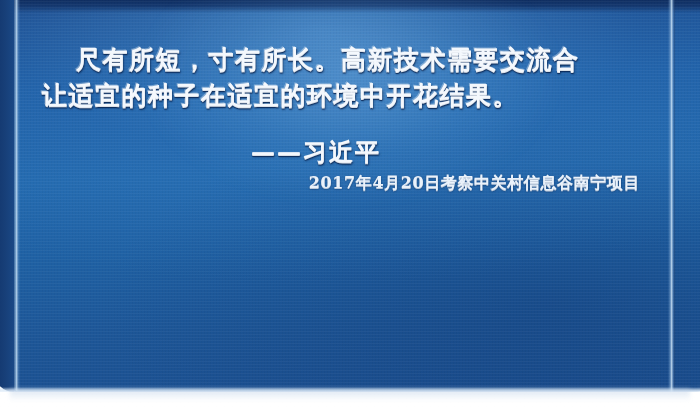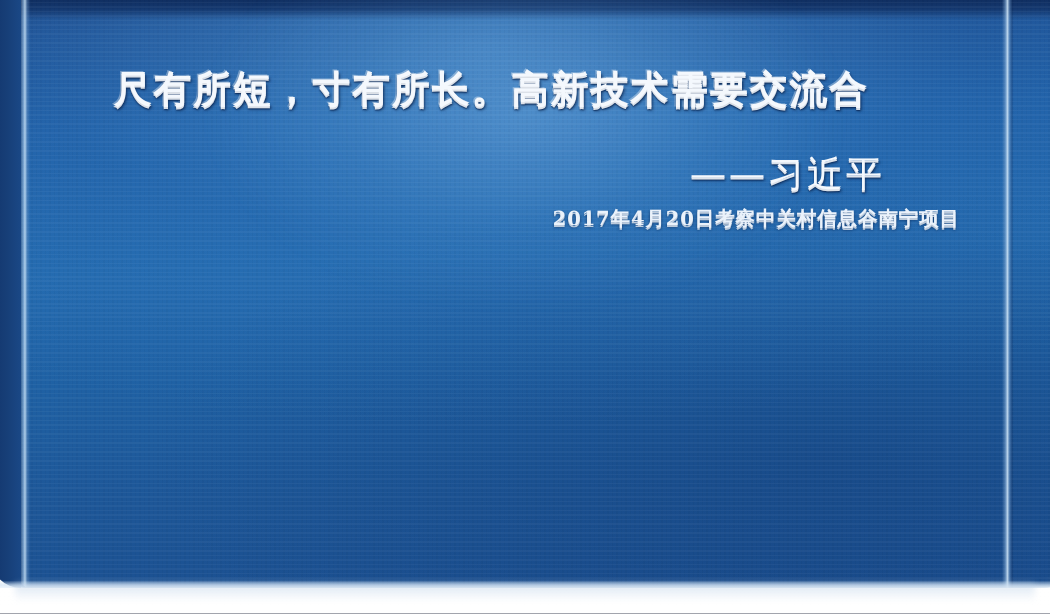--- a/index.html
+++ b/index.html
@@ -11,21 +11,21 @@
     width: 700px;
     height: 409px;
     overflow: hidden;
     font-family: "DejaVu Sans", "Liberation Sans", sans-serif;
   }
 
   #photo {
     position: relative;
     width: 700px;
     height: 409px;
-    background: #0f172a;
+    background: #0ea5e9;
     overflow: hidden;
   }
 
   
   .page-bg {
     position: absolute;
     inset: 0;
     background: linear-gradient(180deg, #fdfdfd 0%, #ffffff 100%);
   }
 
@@ -147,40 +147,40 @@
     text-shadow:
       0 1px 0 rgba(255,255,255,0.85),
       0 2px 1px rgba(10,40,86,0.85),
       1px 2px 2px rgba(8,30,70,0.6),
       -1px -1px 0 rgba(255,255,255,0.35);
   }
   .quote-line.indent { padding-left: 34px; }
 
   .signature {
     margin-top: 22px;
-    text-align: right;
+    text-align: center;
     padding-right: 56px;
     font-family: "DejaVu Serif", "Liberation Serif", serif;
     font-size: 24px;
-    font-weight: 400;
+    font-weight: 700;
     letter-spacing: 2px;
     color: #f4f8fd;
     white-space: nowrap;
     text-shadow:
       0 1px 0 rgba(255,255,255,0.85),
       0 2px 1px rgba(10,40,86,0.85),
       1px 2px 2px rgba(8,30,70,0.6);
   }
 
   .dateline {
     margin-top: 5px;
     text-align: right;
     padding-right: 6px;
     font-family: "DejaVu Serif", "Liberation Serif", serif;
-    font-size: 13px;
+    font-size: 16px;
     font-weight: 700;
     letter-spacing: 0.6px;
     color: #eaf2fb;
     white-space: nowrap;
     text-shadow:
       0 1px 0 rgba(255,255,255,0.7),
       0 1px 2px rgba(10,40,86,0.9);
   }
 
   
@@ -207,20 +207,21 @@
     <div class="board-sheen"></div>
     <div class="board-grain"></div>
 
     <div class="seam seam-left"></div>
     <div class="seam-left-edge"></div>
     <div class="seam seam-right"></div>
     <div class="board-bottom-edge"></div>
 
     <div class="quote-block">
       <div class="quote-line indent">尺有所短，寸有所长。高新技术需要交流合</div>
+      <div class="quote-line">让适宜的种子在适宜的环境中开花结果。</div>
 
       <div class="signature">——习近平</div>
 
       <div class="dateline">2017年4月20日考察中关村信息谷南宁项目</div>
     </div>
   </div>
 
   <div class="board-reflection"></div>
 
 </div>

